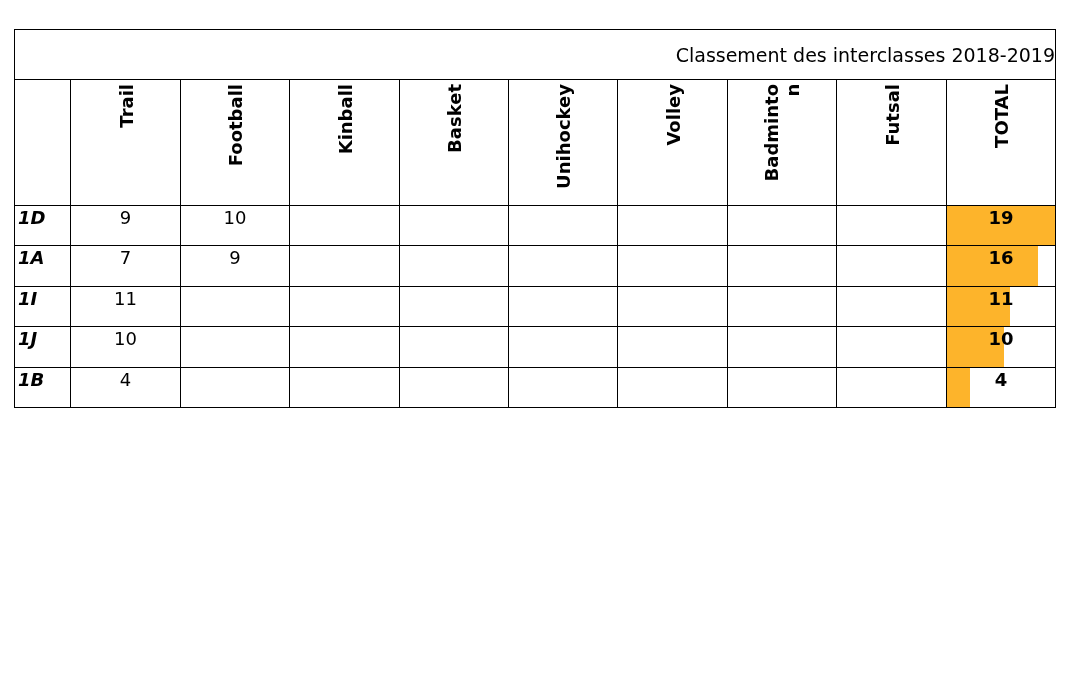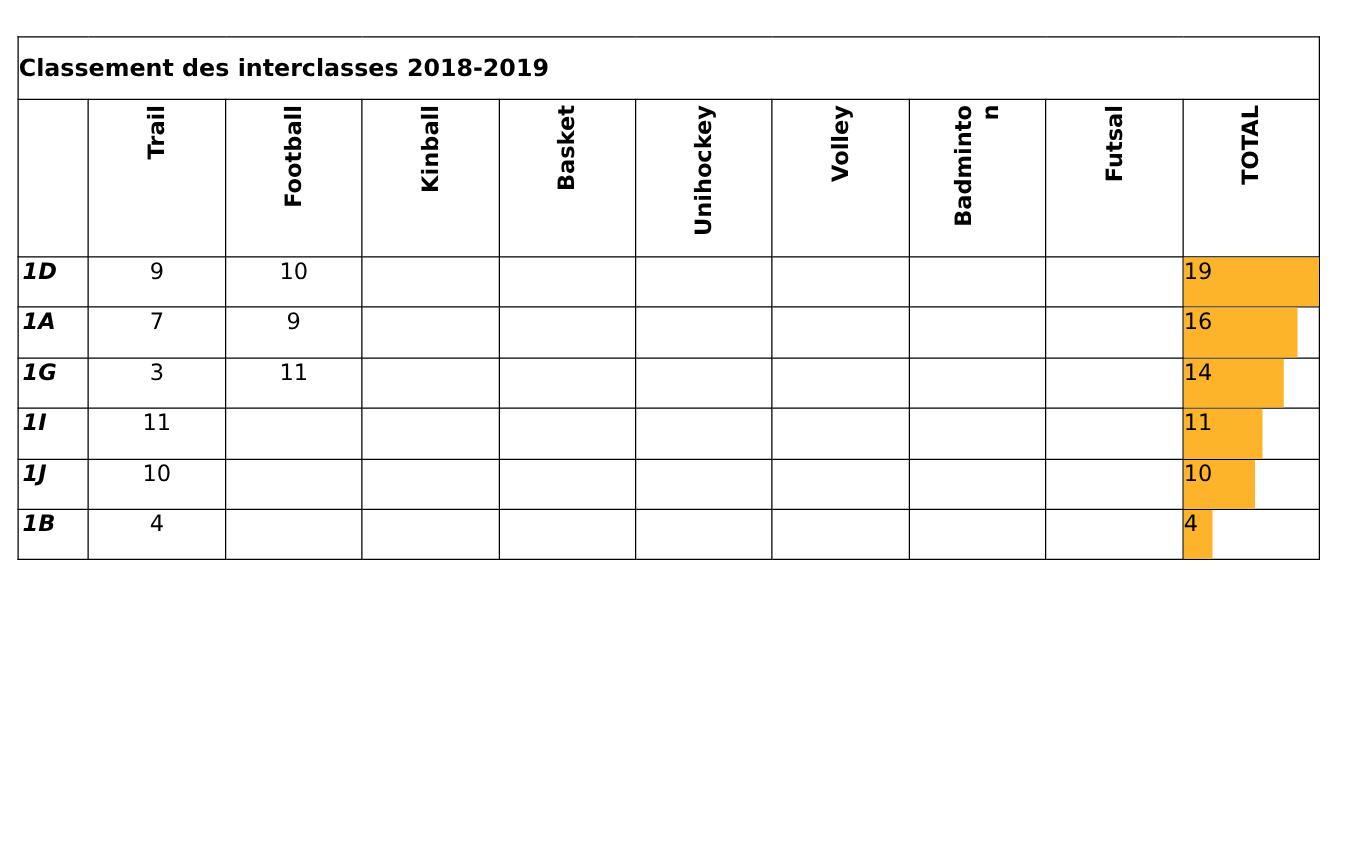--- a/index.html
+++ b/index.html
@@ -1,25 +1,25 @@
 <!DOCTYPE html>
 <html><head>
 <meta charset="utf-8">
 <style>
   html, body { margin:0; padding:0; background:#ffffff; }
   body { width:1089px; height:675px; position:relative; font-family:"DejaVu Sans", sans-serif; color:#000; }
   table { position:absolute; left:14px; top:29px; border-collapse:collapse; table-layout:fixed; }
   td, th { border:1px solid #000; padding:0; }
-  .title-cell { height:49px; text-align:left; font-weight:bold; font-size:19px; vertical-align:middle; }
+  .title-cell { height:49px; text-align:right; font-weight:normal; font-size:19px; vertical-align:middle; }
   .hdr { height:125px; vertical-align:top; position:relative; }
   .vlabel { position:absolute; top:4px; left:50%; writing-mode:vertical-rl; transform:translateX(-50%) rotate(180deg); font-weight:bold; font-size:18px; white-space:pre; line-height:21px; text-align:right; }
   .row td { height:38.4px; font-size:18px; vertical-align:top; }
   .cls { font-weight:bold; padding-left:3px !important; padding-top:1px !important;font-style:italic; }
   .num { text-align:center; padding-top:1px !important; }
-  .total { position:relative; font-weight:normal; }
+  .total { position:relative; font-weight:bold; text-align:center; }
   .bar { position:absolute; left:0; top:0; bottom:0; background:#fdb42b; }
   .total span { position:relative; display:block; padding-top:1px; }
 </style>
 </head>
 <body>
 
 <table>
   <colgroup>
     <col style="width:56px">
       <col style="width:110px">
@@ -91,35 +91,20 @@
         <td class="num"></td>
         <td class="num"></td>
         <td class="num"></td>
         <td class="num"></td>
         <td class="total">
           <div class="bar" style="width: 84.2105%; background: rgb(253, 180, 43);"></div>
           <span>16</span>
         </td>
       </tr>
       <tr class="row">
-        <td class="cls">1G</td>
-        <td class="num">3</td>
-        <td class="num">11</td>
-        <td class="num"></td>
-        <td class="num"></td>
-        <td class="num"></td>
-        <td class="num"></td>
-        <td class="num"></td>
-        <td class="num"></td>
-        <td class="total">
-          <div class="bar" style="width: 73.6842%; background: rgb(253, 180, 43);"></div>
-          <span>14</span>
-        </td>
-      </tr>
-      <tr class="row">
         <td class="cls">1I</td>
         <td class="num">11</td>
         <td class="num"></td>
         <td class="num"></td>
         <td class="num"></td>
         <td class="num"></td>
         <td class="num"></td>
         <td class="num"></td>
         <td class="num"></td>
         <td class="total">

